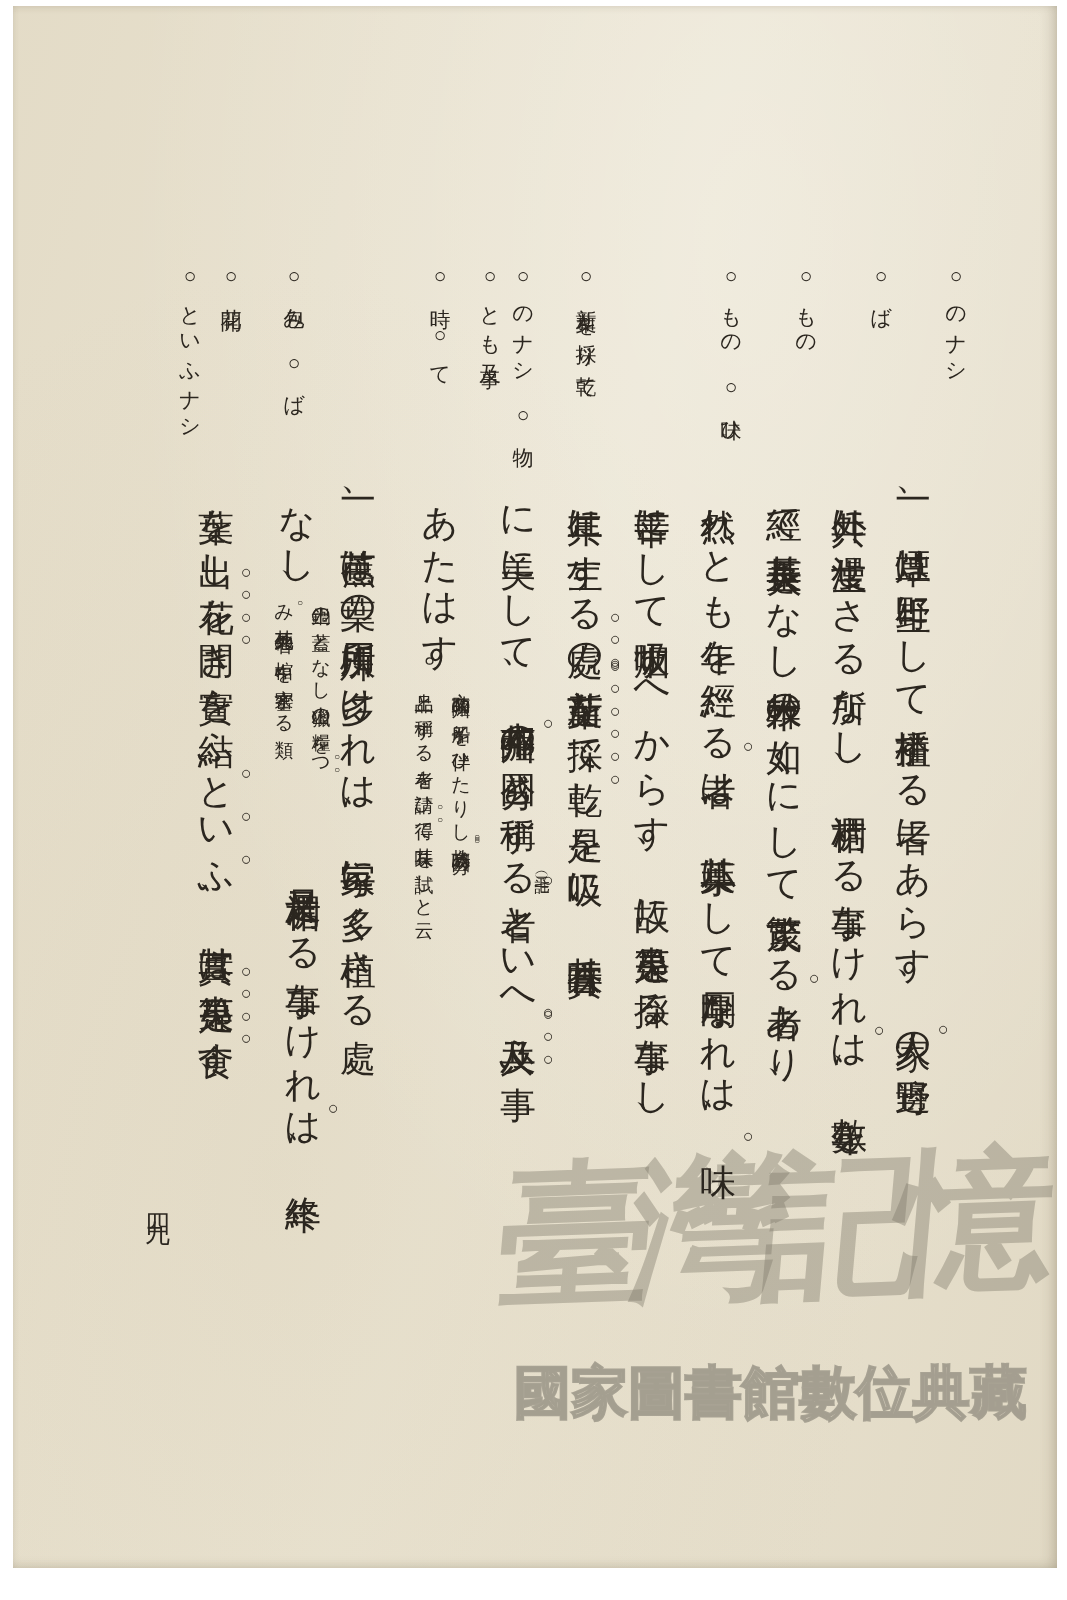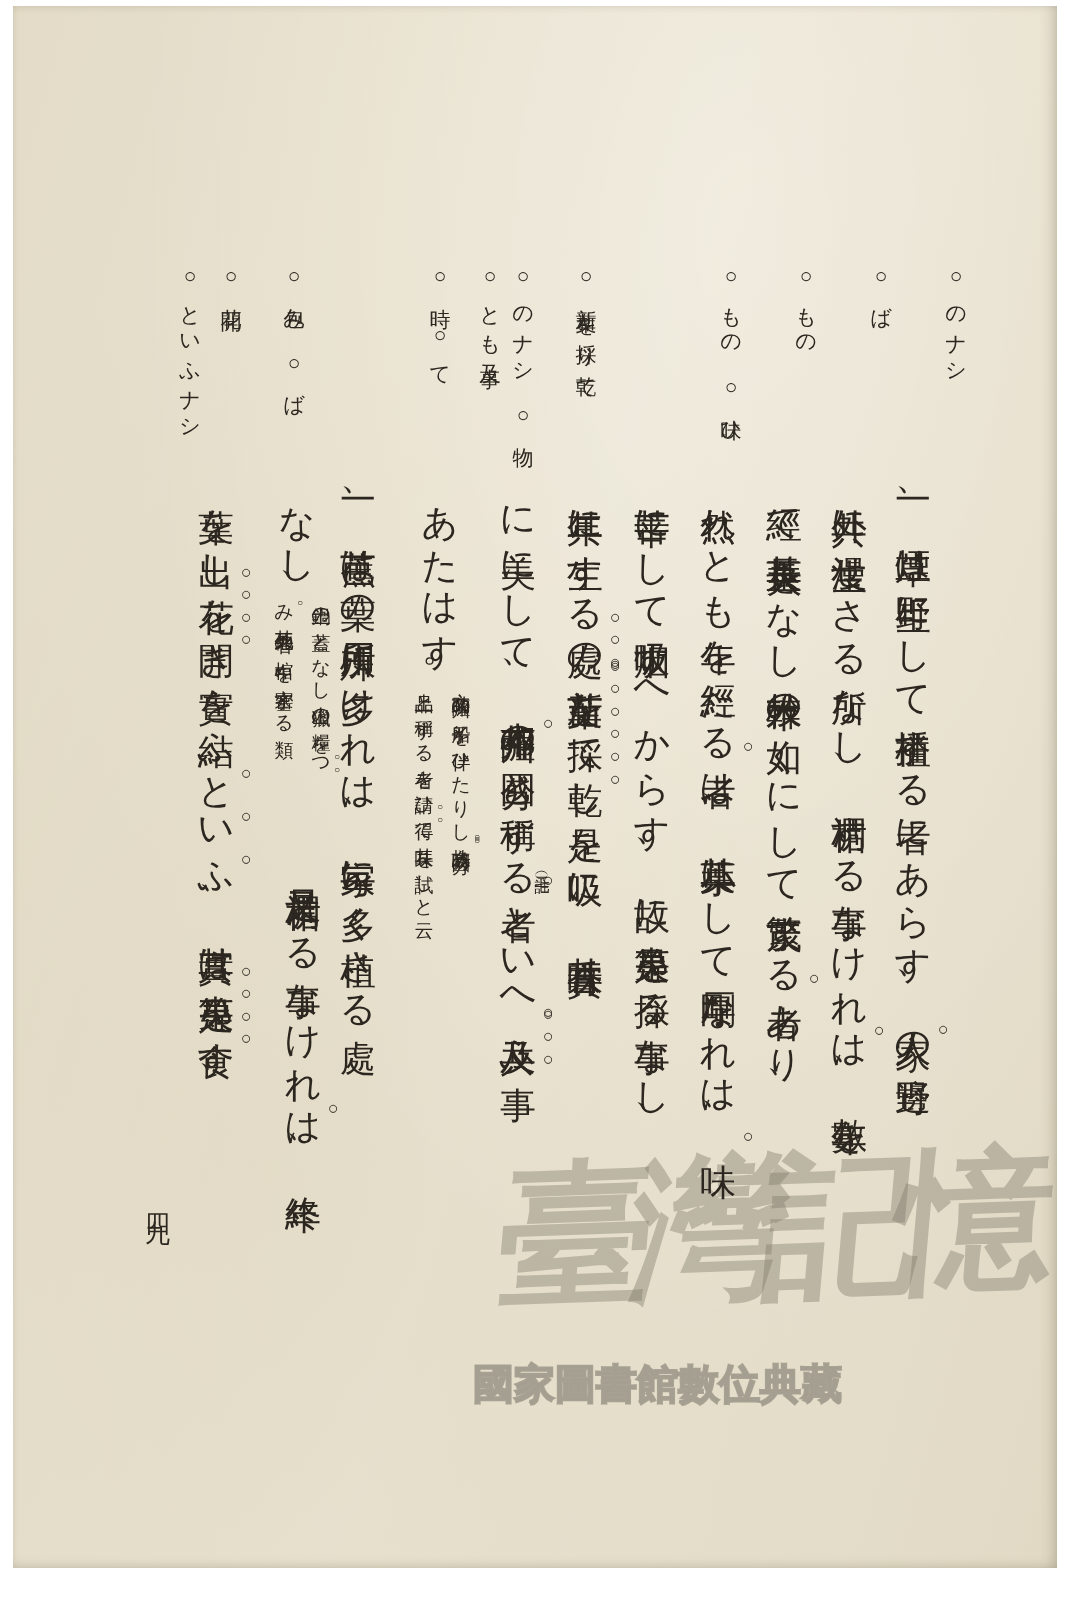--- a/index.html
+++ b/index.html
@@ -58,22 +58,22 @@
     position:absolute;left:486px;top:1146px;
     font-size:155px;font-weight:bold;line-height:1;
     color:rgba(124,119,106,0.40);letter-spacing:-22px;white-space:nowrap;
     transform:rotate(-2deg) skewX(-7deg);
   }
   .wm-latin{
     position:absolute;left:714px;top:1298px;
     font-size:40px;line-height:1.1;color:rgba(148,143,130,0.75);white-space:nowrap;
   }
   .wm-outline{
-    position:absolute;left:460px;top:1356px;
-    font-size:41px;font-weight:bold;line-height:1.1;white-space:nowrap;
+    position:absolute;left:501px;top:1356px;
+    font-size:57px;font-weight:bold;line-height:1.1;white-space:nowrap;
     color:rgba(160,155,142,0.28);
     -webkit-text-stroke:2px rgba(152,147,134,0.80);
   }
 </style>
 </head>
 <body>
 
 <div id="paper">
   <div id="watermark">
     <div class="wm-script">臺灣記憶</div>

